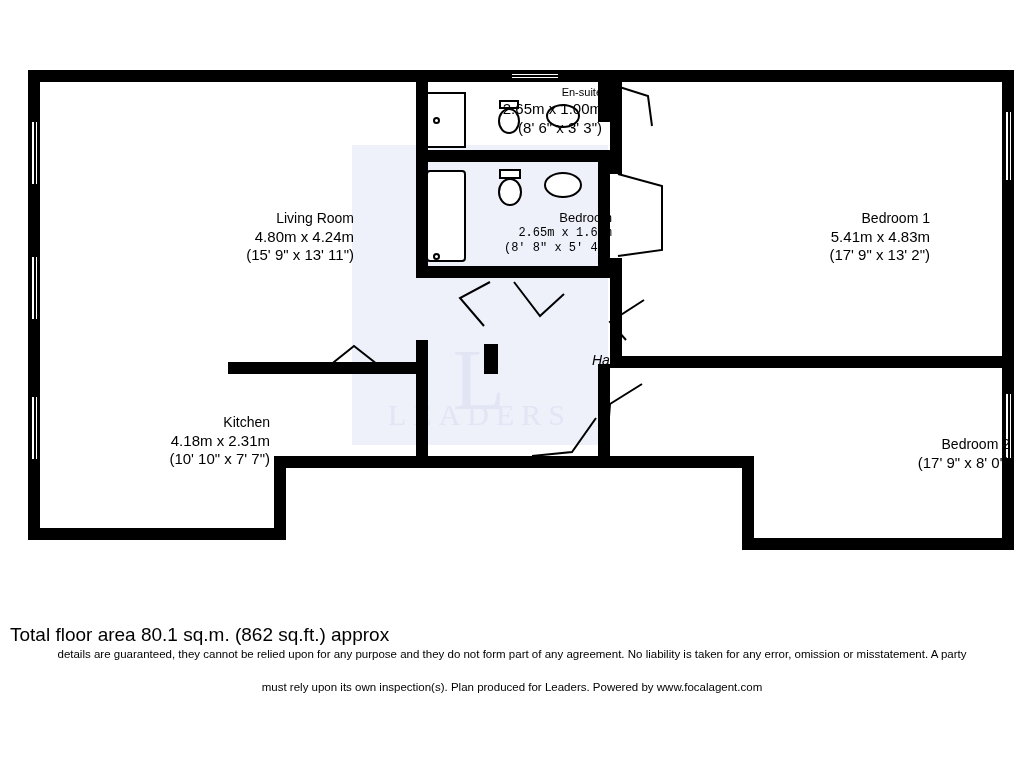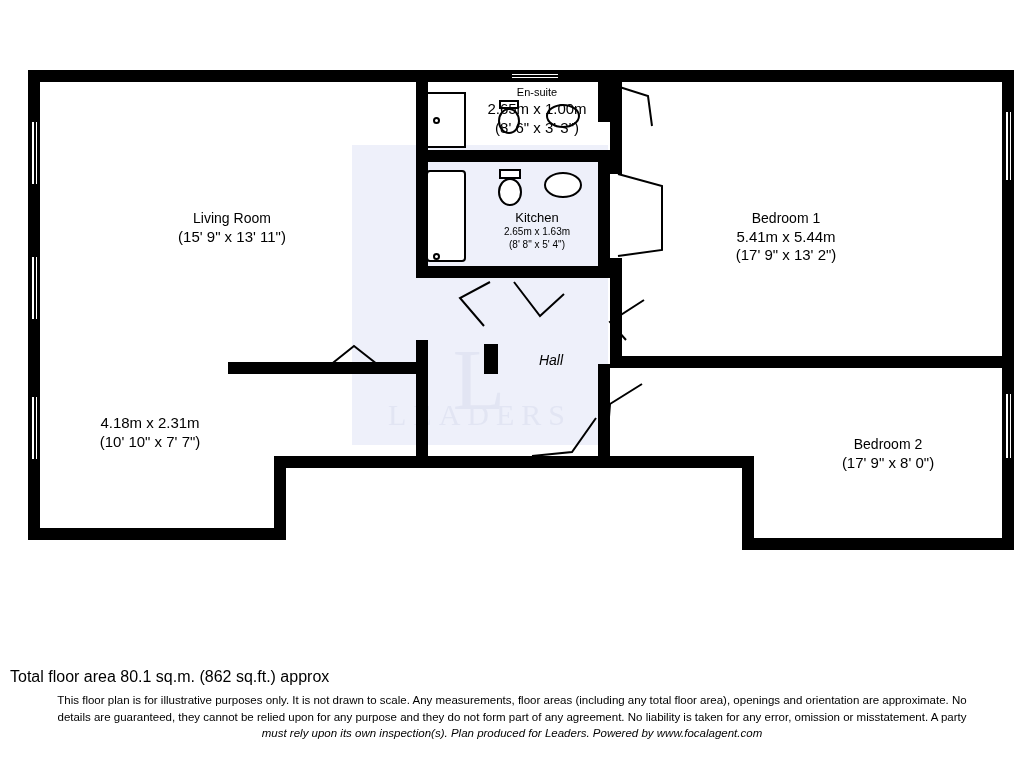--- a/index.html
+++ b/index.html
@@ -9,36 +9,36 @@
 
   
   .watermark{position:absolute;left:352px;top:145px;width:256px;height:300px;background:#eef0fa;z-index:0;}
   .wm-letter{position:absolute;left:352px;top:330px;width:256px;text-align:center;font-family:"Liberation Serif",serif;font-size:86px;color:#e2e5f3;letter-spacing:2px;z-index:1;}
   .wm-text{position:absolute;left:352px;top:398px;width:256px;text-align:center;font-family:"Liberation Serif",serif;font-size:30px;letter-spacing:7px;color:#e2e5f3;z-index:1;}
 
   .wall{position:absolute;background:#000;z-index:4;}
   .win{position:absolute;background:#fff;border:2px solid #000;z-index:6;box-sizing:border-box;}
   .winline{position:absolute;background:#000;z-index:7;}
 
-  .lbl{position:absolute;text-align:center;z-index:8;line-height:1.25;}
+  .lbl{position:absolute;text-align:right;z-index:8;line-height:1.25;}
   .lbl .name{font-size:14px;}
   .lbl .dim{font-size:15px;}
   .lbl.small .name{font-size:11px;}
   .lbl.small .dim{font-size:15px;}
   .lbl.mid .name{font-size:13px;}
-  .lbl.mid .dim{font-size:10px;}
+  .lbl.mid .dim{font-size:12px;font-family:Liberation Mono, monospace;}
 
   .fix{position:absolute;border:2px solid #000;box-sizing:border-box;background:#fff;z-index:6;}
   .oval{border-radius:50%;}
 
   .door{position:absolute;z-index:6;}
   .door svg{display:block;overflow:visible;}
 
   #footer{position:absolute;left:0;top:624px;width:1024px;}
-  .total{font-size:16px;margin-left:10px;margin-top:44px;}
+  .total{font-size:19px;margin-left:10px;}
   .disc{font-size:11.5px;text-align:center;line-height:1.45;margin-top:6px;padding:0 8px;}
 </style>
 </head>
 <body>
 
 <div id="plan">
 
   <div class="watermark"></div>
   <div class="wm-letter">L</div>
   <div class="wm-text">LEADERS</div>
@@ -157,55 +157,56 @@
     </svg>
   </div>
   <div class="door" style="left:530px;top:416px;">
     <svg width="70" height="42" viewBox="0 0 70 42">
       <path d="M2 40 L42 36 L66 2" fill="none" stroke="#000" stroke-width="2"></path>
     </svg>
   </div>
 
   <div class="lbl" style="left:110px;top:210px;width:244px;">
     <div class="name">Living Room</div>
+    <div class="dim">4.80m x 4.24m</div>
     <div class="dim">(15' 9" x 13' 11")</div>
   </div>
 
   <div class="lbl" style="left:30px;top:414px;width:240px;">
+    <div class="name">Kitchen</div>
     <div class="dim">4.18m x 2.31m</div>
     <div class="dim">(10' 10" x 7' 7")</div>
   </div>
 
-  <div class="lbl" style="left:664px;top:210px;width:244px;">
+  <div class="lbl" style="left:686px;top:210px;width:244px;">
     <div class="name">Bedroom 1</div>
-    <div class="dim">5.41m x 5.44m</div>
+    <div class="dim">5.41m x 4.83m</div>
     <div class="dim">(17' 9" x 13' 2")</div>
   </div>
 
   <div class="lbl" style="left:766px;top:436px;width:244px;">
     <div class="name">Bedroom 2</div>
     <div class="dim">(17' 9" x 8' 0")</div>
   </div>
 
   <div class="lbl mid" style="left:462px;top:210px;width:150px;">
-    <div class="name">Kitchen</div>
+    <div class="name">Bedroom</div>
     <div class="dim">2.65m x 1.63m</div>
     <div class="dim">(8' 8" x 5' 4")</div>
   </div>
 
   <div class="lbl small" style="left:472px;top:86px;width:130px;">
     <div class="name">En-suite</div>
     <div class="dim">2.65m x 1.00m</div>
     <div class="dim">(8' 6" x 3' 3")</div>
   </div>
 
   <div class="lbl" style="left:486px;top:352px;width:130px;font-style:italic;">
     <div class="name">Hall</div>
   </div>
 
 </div>
 
 <div id="footer">
   <div class="total">Total floor area 80.1 sq.m. (862 sq.ft.) approx</div>
-  <div class="disc">This floor plan is for illustrative purposes only. It is not drawn to scale. Any measurements, floor areas (including any total floor area), openings and orientation are approximate. No</div>
   <div class="disc" style="margin-top:0;">details are guaranteed, they cannot be relied upon for any purpose and they do not form part of any agreement. No liability is taken for any error, omission or misstatement. A party</div>
-  <div class="disc" style="margin-top:0;font-style:italic;">must rely upon its own inspection(s). Plan produced for Leaders. Powered by www.focalagent.com</div>
+  <div class="disc" style="margin-top:16px;">must rely upon its own inspection(s). Plan produced for Leaders. Powered by www.focalagent.com</div>
 </div>
 
 </body></html>

